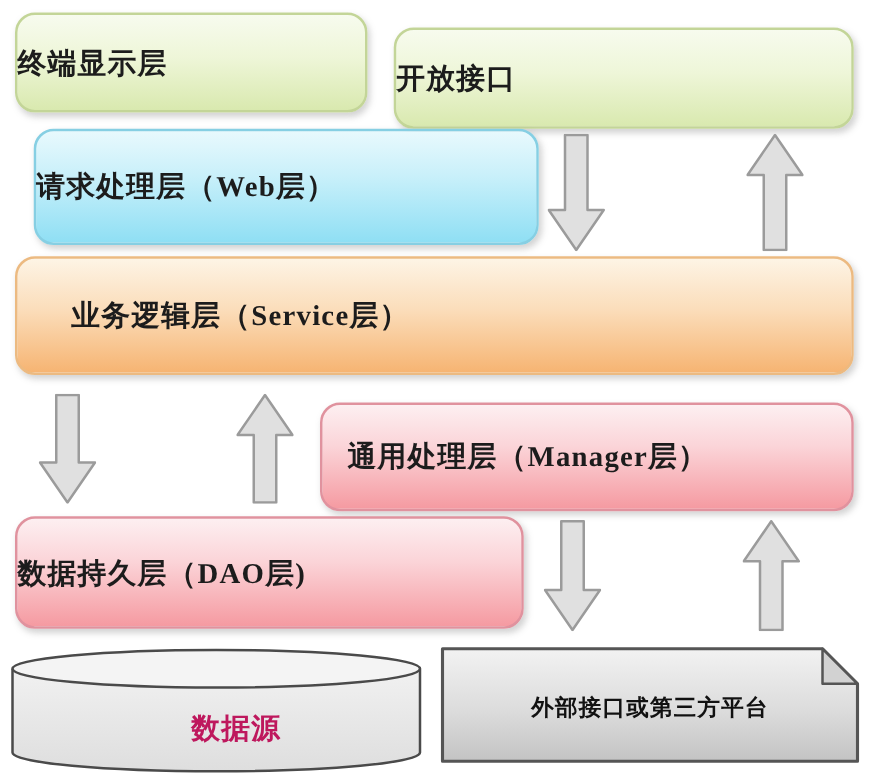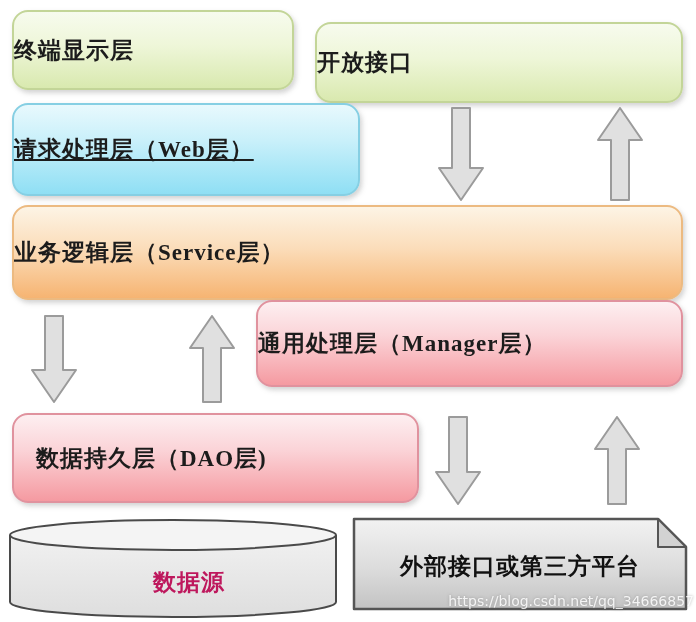--- a/index.html
+++ b/index.html
@@ -32,24 +32,24 @@
     background:linear-gradient(180deg,#fdf4e5 0%,#fbddba 45%,#f6b472 100%);
     border:2px solid #ecba81;
   }
   .pink{
     background:linear-gradient(180deg,#fdeff1 0%,#fbd4d8 40%,#f59aa1 100%);
     border:2px solid #e0929e;
   }
   
   .b-terminal{left:12px;top:10px;width:282px;height:80px;}
   .b-openapi{left:315px;top:22px;width:368px;height:81px;}
-  .b-web{left:12px;top:103px;width:348px;height:93px;text-decoration:underline;}
-  .b-service{left:12px;top:205px;width:671px;height:95px;}
-  .b-manager{left:256px;top:300px;width:427px;height:87px;}
-  .b-dao{left:12px;top:413px;width:407px;height:90px;padding-left:22px;}
+  .b-web{left:27px;top:103px;width:404px;height:93px;}
+  .b-service{left:12px;top:205px;width:671px;height:95px;padding-left:43px;}
+  .b-manager{left:256px;top:322px;width:427px;height:87px;padding-left:20px;}
+  .b-dao{left:12px;top:413px;width:407px;height:90px;}
 
   .arrow{position:absolute;}
   .arrow svg{display:block;}
   .arrow polygon{
     fill:#e0e0e0;
     stroke:#9b9b9b;
     stroke-width:2;
     stroke-linejoin:round;
   }
   .a-top-down{left:438px;top:107px;}
@@ -64,21 +64,21 @@
   .cyl-label{
     position:absolute;left:16px;top:34px;width:330px;height:60px;
     display:flex;align-items:center;justify-content:center;
     font-size:23px;font-weight:700;color:#be185d;letter-spacing:1px;
   }
   .external-wrap{position:absolute;left:352px;top:517px;width:336px;height:94px;}
   .external-wrap svg{display:block;}
   .ext-label{
     position:absolute;left:0;top:14px;width:336px;height:70px;
     display:flex;align-items:center;justify-content:center;
-    font-size:23px;font-weight:700;color:#111;letter-spacing:1px;
+    font-size:18px;font-weight:700;color:#111;letter-spacing:1px;
   }
   .watermark{
     position:absolute;left:436px;top:593px;width:258px;
     font-family:"DejaVu Sans","Liberation Sans",sans-serif;
     font-size:14px;
     color:rgba(255,255,255,.85);
     text-shadow:0 0 3px rgba(125,125,125,.65);
     text-align:right;
     white-space:nowrap;
     z-index:5;
@@ -168,15 +168,14 @@
           <stop offset="0.55" stop-color="#dcdcdc"></stop>
           <stop offset="1" stop-color="#c3c3c3"></stop>
         </linearGradient>
       </defs>
       <polygon points="2,2 306,2 334,30 334,92 2,92" fill="url(#grayGrad)" stroke="#555555" stroke-width="2.5" stroke-linejoin="round"></polygon>
       <polygon points="306,2 306,30 334,30" fill="#d2d2d2" stroke="#555555" stroke-width="2" stroke-linejoin="round"></polygon>
     </svg>
     <div class="ext-label">外部接口或第三方平台</div>
   </div>
 
-  <div class="watermark">https://blog.csdn.net/qq_34666857</div>
 
 </div>
 
 </body></html>

